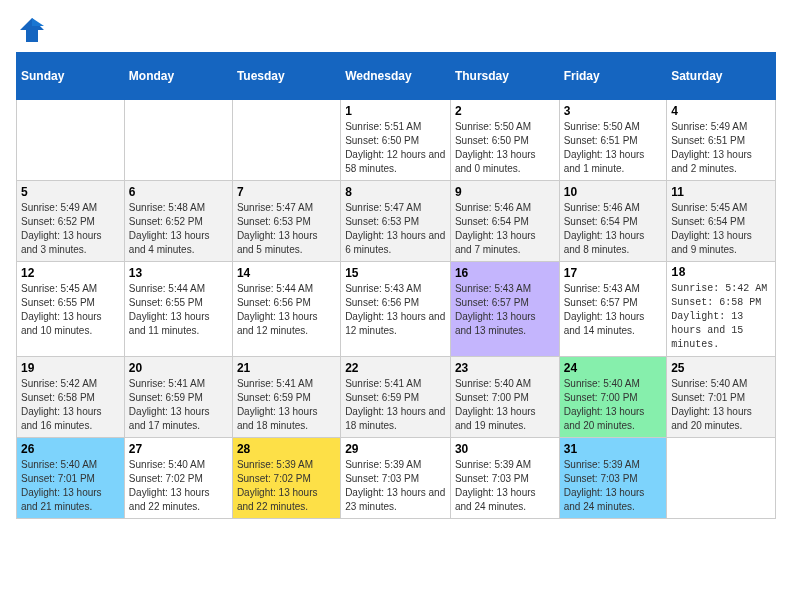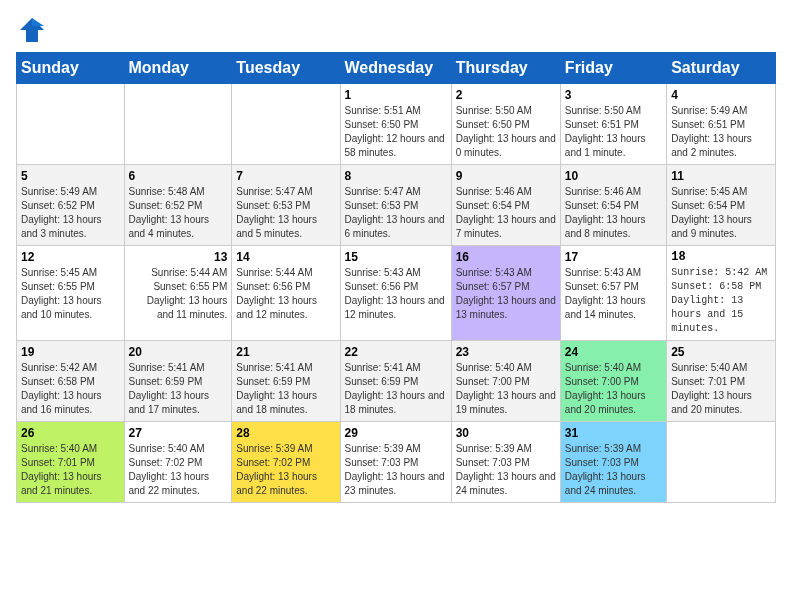--- a/index.html
+++ b/index.html
@@ -48,23 +48,23 @@
       color: #333;
     }
     .calendar {
       width: 100%;
       border-collapse: collapse;
       font-size: 10.5px;
     }
     .calendar th {
       background-color: #1565c0;
       color: #fff;
-      padding: 6px 4px;
+      padding: 16px 4px;
       text-align: left;
-      font-size: 16px;
+      font-size: 12px;
       border: 1px solid #1565c0;
     }
     .calendar td {
       border: 1px solid #ccc;
       vertical-align: top;
       padding: 4px;
       width: 113px;
       min-height: 80px;
     }
     .day-number {
@@ -170,21 +170,21 @@
         <td style="background-color: rgb(242, 242, 242);">
           <div class="day-number">11</div>
           <div class="day-info">Sunrise: 5:45 AM<br>Sunset: 6:54 PM<br>Daylight: 13 hours and 9 minutes.</div>
         </td>
       </tr>
       <tr>
         <td style="background-color: rgb(255, 255, 255);">
           <div class="day-number">12</div>
           <div class="day-info">Sunrise: 5:45 AM<br>Sunset: 6:55 PM<br>Daylight: 13 hours and 10 minutes.</div>
         </td>
-        <td style="background-color: rgb(255, 255, 255); text-align: right;">
+        <td style="background-color: rgb(255, 255, 255);">
           <div class="day-number">13</div>
           <div class="day-info">Sunrise: 5:44 AM<br>Sunset: 6:55 PM<br>Daylight: 13 hours and 11 minutes.</div>
         </td>
         <td style="background-color: rgb(255, 255, 255);">
           <div class="day-number">14</div>
           <div class="day-info">Sunrise: 5:44 AM<br>Sunset: 6:56 PM<br>Daylight: 13 hours and 12 minutes.</div>
         </td>
         <td style="background-color: rgb(255, 255, 255);">
           <div class="day-number">15</div>
           <div class="day-info">Sunrise: 5:43 AM<br>Sunset: 6:56 PM<br>Daylight: 13 hours and 12 minutes.</div>
@@ -226,21 +226,21 @@
         <td style="background-color: #86efac;">
           <div class="day-number">24</div>
           <div class="day-info">Sunrise: 5:40 AM<br>Sunset: 7:00 PM<br>Daylight: 13 hours and 20 minutes.</div>
         </td>
         <td style="background-color: rgb(242, 242, 242);">
           <div class="day-number">25</div>
           <div class="day-info">Sunrise: 5:40 AM<br>Sunset: 7:01 PM<br>Daylight: 13 hours and 20 minutes.</div>
         </td>
       </tr>
       <tr>
-        <td style="background-color: #bef264;">
+        <td style="background-color: #7dd3fc;">
           <div class="day-number">26</div>
           <div class="day-info">Sunrise: 5:40 AM<br>Sunset: 7:01 PM<br>Daylight: 13 hours and 21 minutes.</div>
         </td>
         <td style="background-color: rgb(255, 255, 255);">
           <div class="day-number">27</div>
           <div class="day-info">Sunrise: 5:40 AM<br>Sunset: 7:02 PM<br>Daylight: 13 hours and 22 minutes.</div>
         </td>
         <td style="background-color: #fde047; margin-left: 33px;">
           <div class="day-number">28</div>
           <div class="day-info">Sunrise: 5:39 AM<br>Sunset: 7:02 PM<br>Daylight: 13 hours and 22 minutes.</div>

